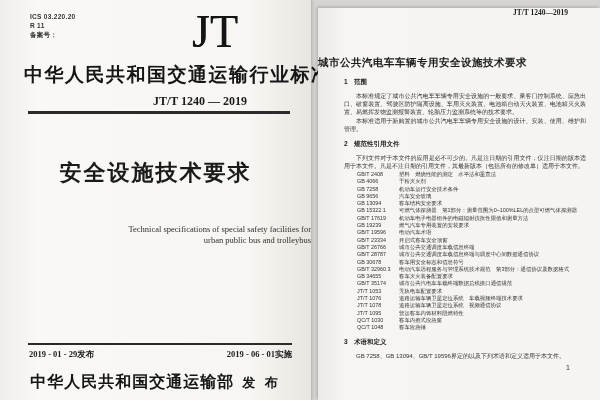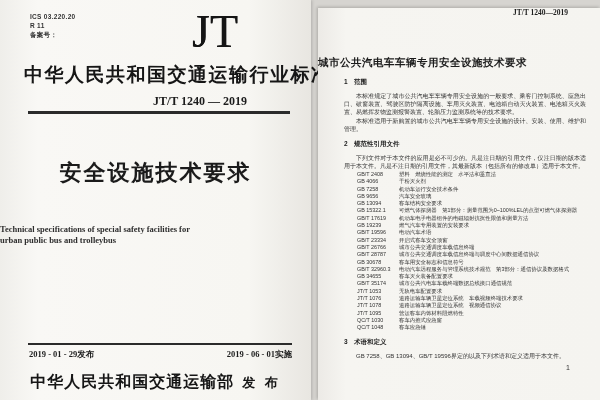--- a/index.html
+++ b/index.html
@@ -26,22 +26,22 @@
     position:absolute;left:160px;width:110px;top:6px;text-align:center;
     font-family:"Liberation Serif",serif;font-weight:400;font-size:46px;line-height:52px;color:#151515;
     text-shadow:0 0 .4px #000;
   }
   .std-type{position:absolute;left:24px;right:18px;top:62px;text-align:center;
     font-family:"Liberation Serif",serif;font-weight:900;font-size:19px;letter-spacing:1.5px;color:#161616;white-space:nowrap;}
   .std-num{position:absolute;right:64px;top:94px;font-size:12px;font-weight:bold;font-family:"Liberation Serif",serif;color:#1c1c1c;}
   .rule-top{position:absolute;left:28px;width:262px;top:111px;height:3px;background:#2b2b2b;}
   .title-cn{position:absolute;left:0;right:0;top:158px;text-align:center;
     font-weight:900;font-size:22px;line-height:29px;letter-spacing:2px;color:#1b1b1b;}
-  .title-en{position:absolute;left:0;right:0;top:224px;text-align:left;
-    font-family:"Liberation Serif",serif;font-weight:bold;font-size:8.5px;line-height:11px;color:#2e2e2e;}
+  .title-en{position:absolute;left:0;right:0;top:224px;text-align:right;
+    font-family:"Liberation Serif",serif;font-weight:normal;font-size:8.5px;line-height:11px;color:#2e2e2e;}
   .rule-bottom{position:absolute;left:28px;width:264px;top:343px;height:2px;background:#2b2b2b;}
   .dates{position:absolute;left:29px;right:19px;top:349px;display:flex;justify-content:space-between;
     font-size:8.5px;font-weight:bold;font-family:"Liberation Serif",serif;color:#1d1d1d;}
   .cover-footer{position:absolute;left:0;right:0;top:372px;text-align:center;white-space:nowrap;color:#161616;}
   .cover-footer .issuer{font-size:16px;font-weight:900;letter-spacing:1px;}
   .cover-footer .issue-label{font-size:13px;font-weight:bold;margin-left:8px;letter-spacing:3px;}
   
   .rp-header{position:absolute;right:32px;top:0;font-size:7.5px;font-weight:bold;font-family:"Liberation Serif",serif;color:#1d1d1d;}
   .rp-title{position:absolute;left:0;right:0;top:48px;text-align:left;font-size:10.5px;font-weight:900;letter-spacing:.5px;color:#1b1b1b;}
   .rp-body{position:absolute;left:26px;right:14px;top:70px;}

